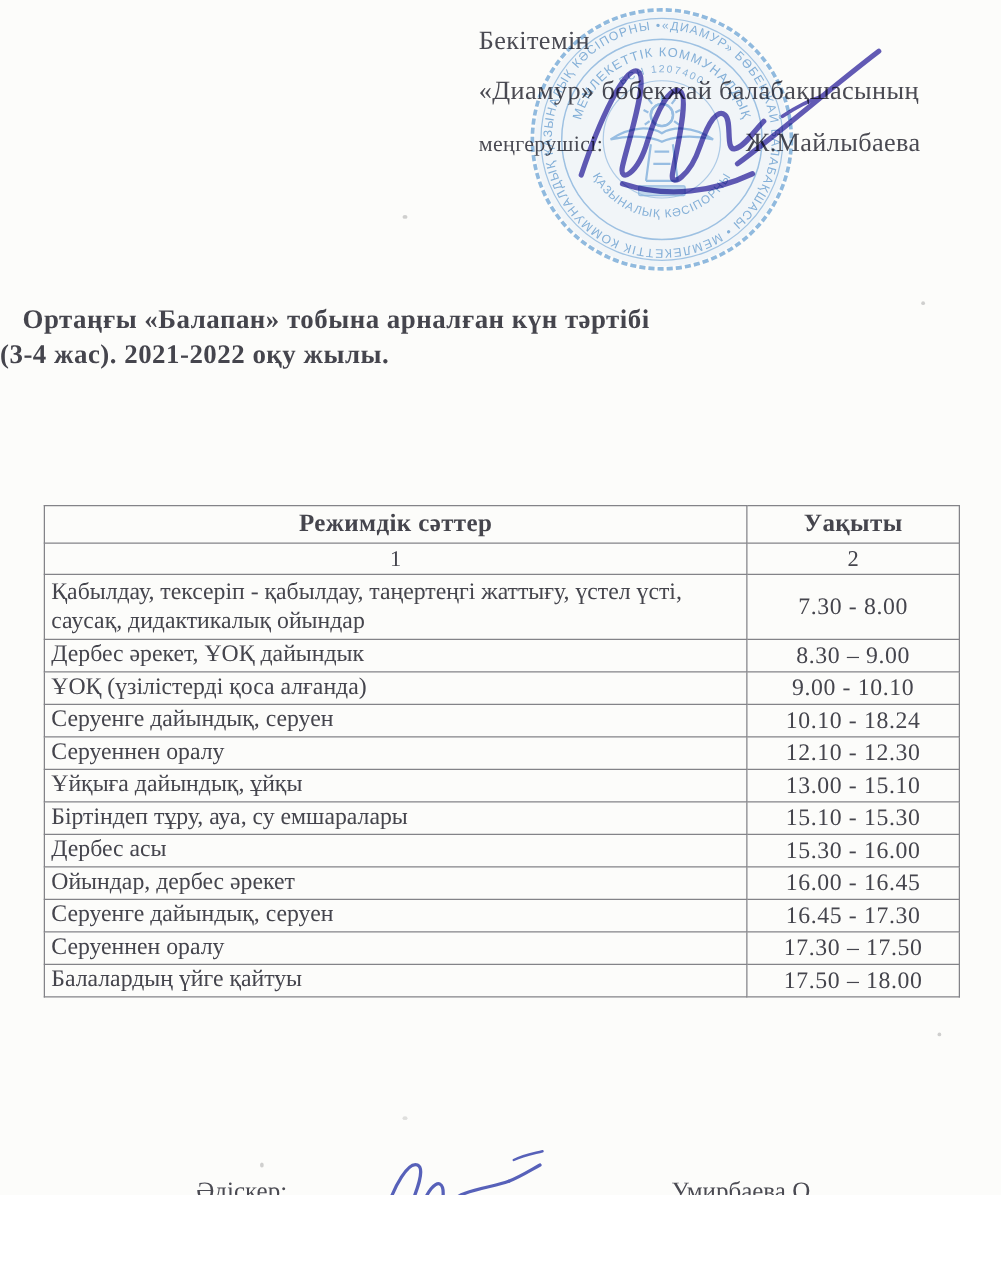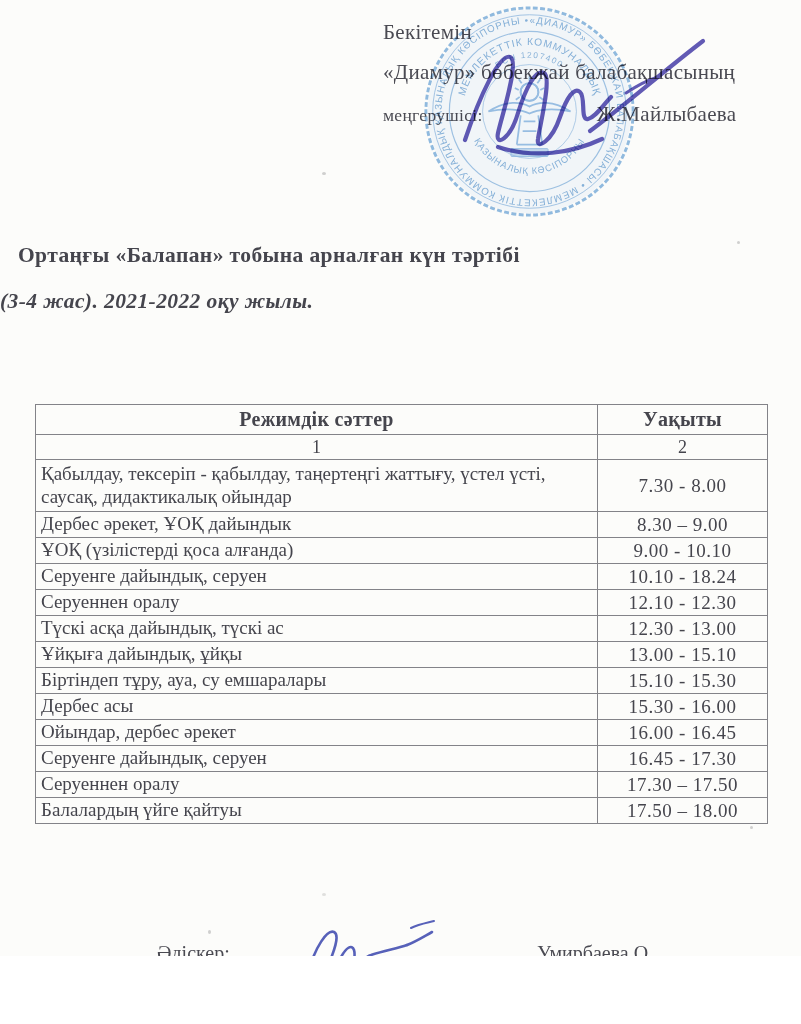--- a/index.html
+++ b/index.html
@@ -25,21 +25,21 @@
   }
   .stamp text { font-family:"Liberation Sans", sans-serif; }
 
   
   .sig1 { position:absolute; left:440px; top:35px; width:280px; height:130px; z-index:4; mix-blend-mode:multiply; }
   .sig2 { position:absolute; left:295px; top:916px; width:150px; height:65px; z-index:4; mix-blend-mode:multiply; }
 
   
   .title-block { position:absolute; left:0; top:243px; width:801px; z-index:1; }
   .title-line1 { position:relative; left:18px; font-size:21.5px; font-weight:bold; color:#45454d; letter-spacing:.4px; }
-  .title-line2 { margin-top:21px; font-size:21.5px; font-weight:bold; color:#45454d; letter-spacing:.4px;font-style:italic; }
+  .title-line2 { margin-top:3px; font-size:21.5px; font-weight:bold; color:#45454d; letter-spacing:.4px; }
 
   
   .sched { position:absolute; left:35px; top:404px; width:732px; z-index:1;
     border-collapse:collapse; table-layout:fixed; }
   .sched col.c1 { width:562px; }
   .sched col.c2 { width:170px; }
   .sched td, .sched th { border:1.5px solid #838388; vertical-align:middle; color:#45454d; }
   .sched thead th { height:30px; font-size:20px; font-weight:bold; text-align:center; letter-spacing:.3px; }
   .sched tr.numbers td { height:25px; font-size:18px; text-align:center; }
   .sched tbody td { height:26px; font-size:19px; }
@@ -164,24 +164,20 @@
         </tr>
         <tr>
           <td class="act">Серуенге дайындық, серуен</td>
           <td class="time">10.10 - 18.24</td>
         </tr>
         <tr>
           <td class="act">Серуеннен оралу</td>
           <td class="time">12.10 - 12.30</td>
         </tr>
         <tr>
-          <td class="act">Түскі асқа дайындық, түскі ас</td>
-          <td class="time">12.30 - 13.00</td>
-        </tr>
-        <tr>
           <td class="act">Ұйқыға дайындық,  ұйқы</td>
           <td class="time">13.00 - 15.10</td>
         </tr>
         <tr>
           <td class="act">Біртіндеп тұру, ауа, су емшаралары</td>
           <td class="time">15.10 - 15.30</td>
         </tr>
         <tr>
           <td class="act">Дербес асы</td>
           <td class="time">15.30 - 16.00</td>

